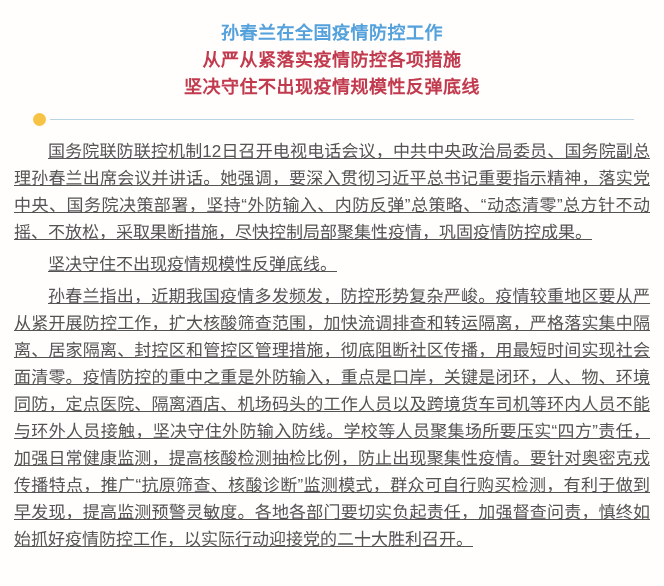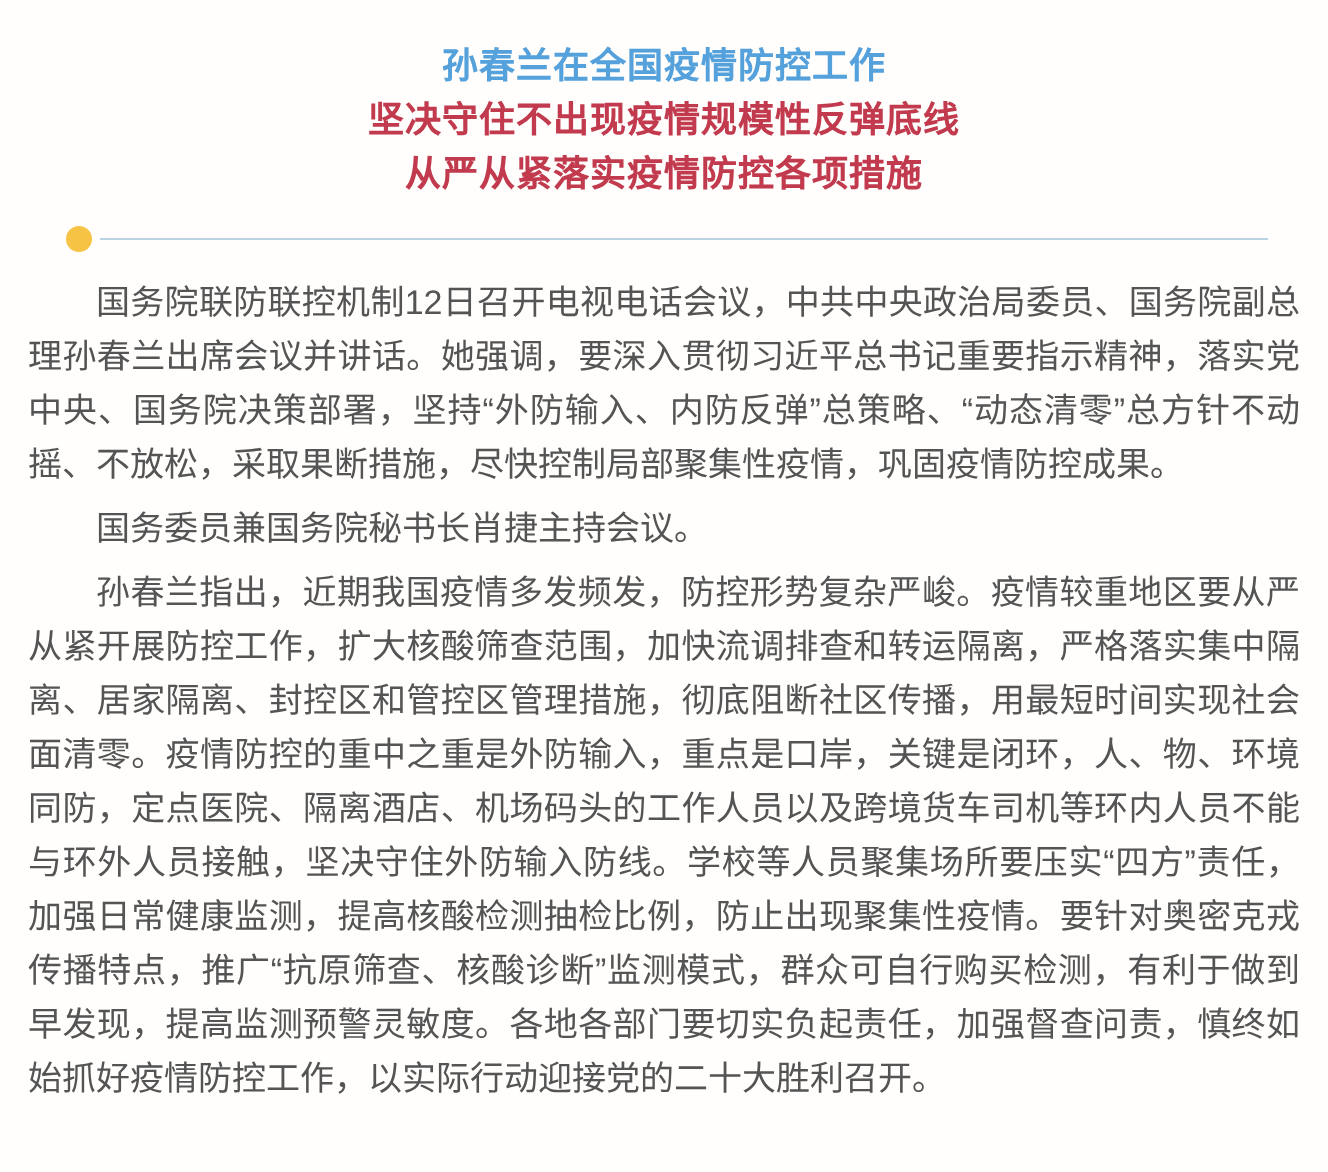--- a/index.html
+++ b/index.html
@@ -51,41 +51,42 @@
     height: 1px;
     background: var(--divider-line);
     margin-left: 4px;
   }
   .content {
     padding: 0 14px;
     color: var(--body-text);
     font-size: 17px;
     line-height: 27px;
     text-align: justify;
+    text-decoration: underline;
   }
   .content p {
     text-indent: 2em;
     margin-bottom: 5px;
   }
 </style>
 </head>
 <body>
 
 <div class="article">
 
   <h1 class="article-title">
     <span class="t-blue">孙春兰在全国疫情防控工作</span>
+    <span class="t-red">从严从紧落实疫情防控各项措施</span>
     <span class="t-red">坚决守住不出现疫情规模性反弹底线</span>
-    <span class="t-red">从严从紧落实疫情防控各项措施</span>
   </h1>
 
   <div class="divider">
     <span class="divider-dot"></span>
     <span class="divider-line"></span>
   </div>
 
   <div class="content">
     <p>国务院联防联控机制12日召开电视电话会议，中共中央政治局委员、国务院副总理孙春兰出席会议并讲话。她强调，要深入贯彻习近平总书记重要指示精神，落实党中央、国务院决策部署，坚持“外防输入、内防反弹”总策略、“动态清零”总方针不动摇、不放松，采取果断措施，尽快控制局部聚集性疫情，巩固疫情防控成果。</p>
-    <p>国务委员兼国务院秘书长肖捷主持会议。</p>
+    <p>坚决守住不出现疫情规模性反弹底线。</p>
     <p>孙春兰指出，近期我国疫情多发频发，防控形势复杂严峻。疫情较重地区要从严从紧开展防控工作，扩大核酸筛查范围，加快流调排查和转运隔离，严格落实集中隔离、居家隔离、封控区和管控区管理措施，彻底阻断社区传播，用最短时间实现社会面清零。疫情防控的重中之重是外防输入，重点是口岸，关键是闭环，人、物、环境同防，定点医院、隔离酒店、机场码头的工作人员以及跨境货车司机等环内人员不能与环外人员接触，坚决守住外防输入防线。学校等人员聚集场所要压实“四方”责任，加强日常健康监测，提高核酸检测抽检比例，防止出现聚集性疫情。要针对奥密克戎传播特点，推广“抗原筛查、核酸诊断”监测模式，群众可自行购买检测，有利于做到早发现，提高监测预警灵敏度。各地各部门要切实负起责任，加强督查问责，慎终如始抓好疫情防控工作，以实际行动迎接党的二十大胜利召开。</p>
   </div>
 
 </div>
 
 </body></html>

